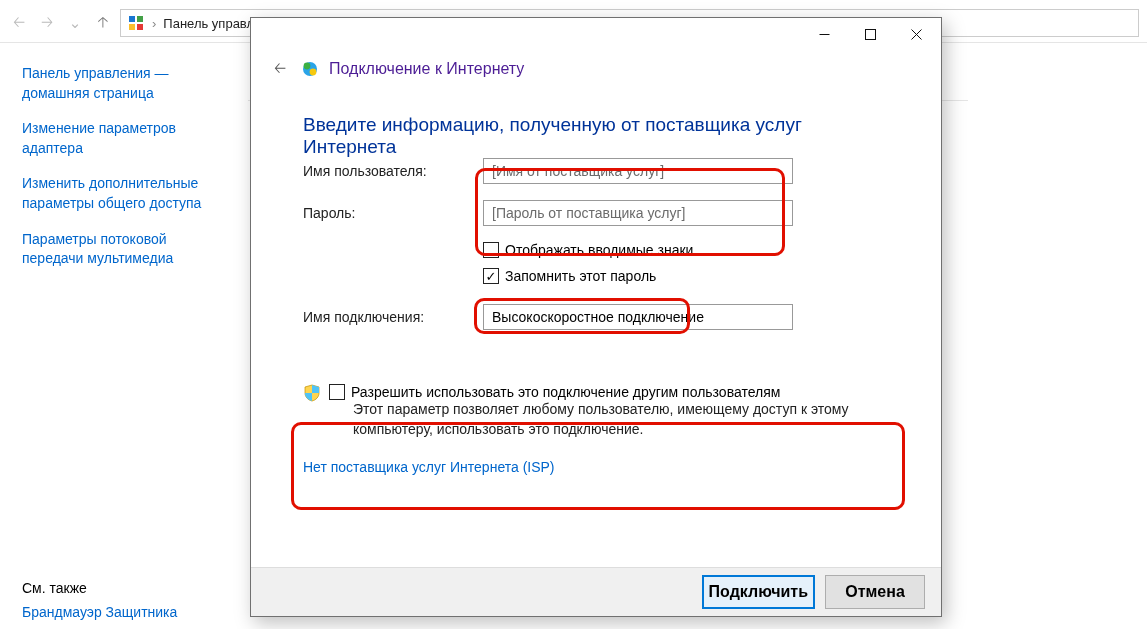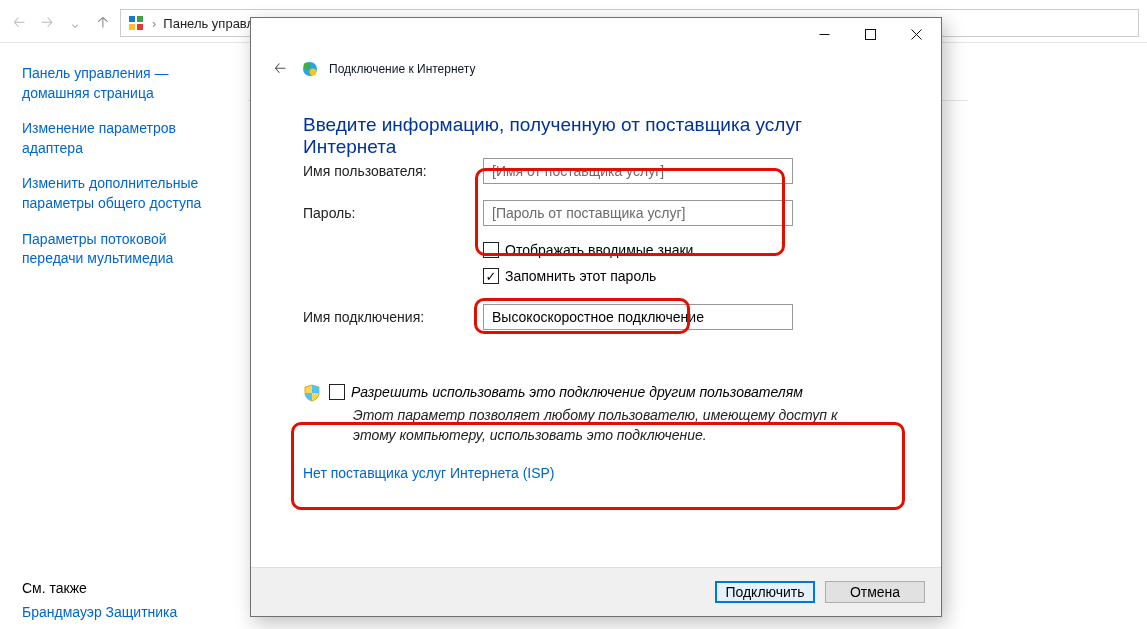--- a/index.html
+++ b/index.html
@@ -122,21 +122,21 @@
   .hdr-back {
     width: 22px; height: 22px;
     display: flex; align-items: center; justify-content: center;
     color: #555;
     font-size: 15px;
     cursor: pointer;
   }
   .hdr-icon {
     width: 18px; height: 18px;
   }
-  .hdr-title { font-size: 12px; color: #0f172a; }
+  .hdr-title { font-size: 16px; color: #4c1d95; }
 
   .dlg-body {
     padding: 20px 52px 0 52px;
   }
   .heading {
     color: #003399;
     font-size: 19px;
   }
 
   .form-row {
@@ -186,22 +186,20 @@
     display: flex;
     gap: 8px;
     align-items: flex-start;
   }
   .shield {
     width: 18px; height: 18px;
     flex: 0 0 18px;
   }
   .allow-text {
     display: flex; flex-direction: column;
-    gap: 6px;
-    font-style: italic;
   }
   .allow-text .first-line { display: flex; align-items: center; gap: 6px; }
   .allow-desc {
     color: #222;
     margin-left: 24px;
     line-height: 1.4;
     max-width: 530px;
   }
 
   .isp-link {
@@ -216,26 +214,27 @@
     left: 0; right: 0; bottom: 0;
     height: 48px;
     background: #f0f0f0;
     border-top: 1px solid #ddd;
     display: flex; align-items: center; justify-content: flex-end;
     padding: 0 16px;
     gap: 10px;
   }
   .btn {
     min-width: 100px;
-    height: 22px;
+    height: 34px;
     border: 1px solid #adadad;
     background: #e1e1e1;
     font-family: inherit;
-    font-size: 14px;
-    cursor: pointer;
+    font-size: 16px;
+    cursor: pointer;
+    font-weight: bold;
   }
   .btn.primary {
     border: 1px solid #0078d7;
     background: #e5f1fb;
     box-shadow: 0 0 0 1px #0078d7 inset;
   }
 </style>
 </head>
 <body>
 

